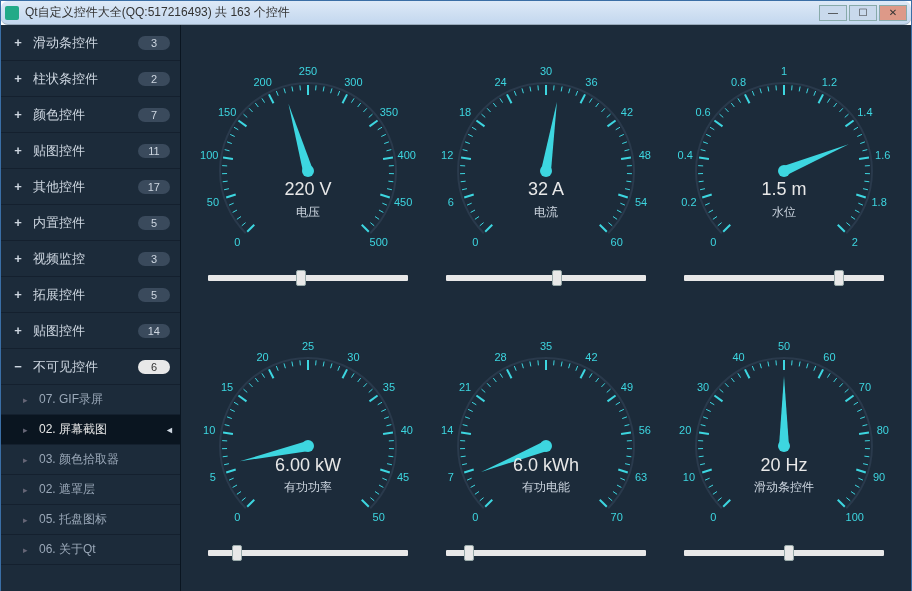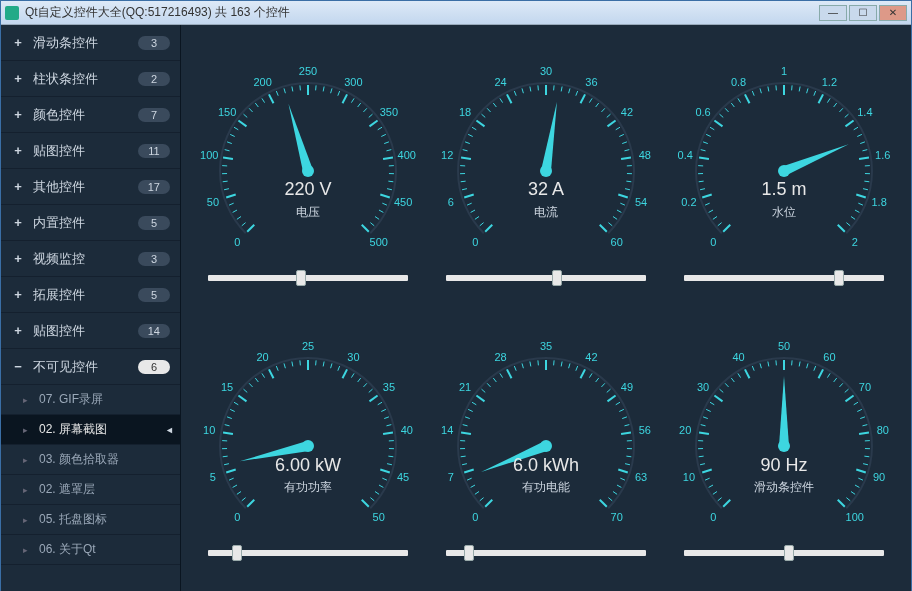--- a/index.html
+++ b/index.html
@@ -1,19 +1,19 @@
 <!DOCTYPE html>
 <html><head>
 <meta charset="utf-8">
 <style>
 * { margin: 0; padding: 0; box-sizing: border-box; font-family: "Microsoft YaHei", sans-serif; }
 body { background: #d4e4f0; width: 912px; height: 591px; overflow: hidden; }
 
 .window { width: 912px; height: 591px; border: 1px solid #3a6ea5; background: #fff; }
-.titlebar { height: 24px; background: linear-gradient(#dde9f7, #c3d7ee); display: flex; align-items: center; padding: 0 4px; font-size: 12px; color: #333; border-bottom: 1px solid #9ab; }
+.titlebar { height: 24px; background: linear-gradient(#dde9f7, #c3d7ee); display: flex; align-items: center; padding: 0 4px; font-size: 12px; color: #333; border-bottom: 1px solid #9ab; border-radius: 7px; }
 .titlebar-icon { width: 14px; height: 14px; background: #2a8; margin-right: 6px; border-radius: 2px; }
 .titlebar-text { flex: 1; }
 .winbtns { display: flex; gap: 2px; }
 .winbtn { width: 28px; height: 16px; background: #c9d9ec; border: 1px solid #8aa; font-size: 10px; text-align: center; line-height: 14px; color: #333; cursor: pointer; }
 .winbtn.close { background: #d98; }
 
 .content { display: flex; height: calc(591px - 24px); background: #1c2b3a; }
 
 .sidebar { width: 180px; background: #1c2b3a; overflow-y: auto; border-right: 1px solid #0a1520; }
 .cat { display: flex; align-items: center; height: 36px; padding: 0 10px; color: #cdd6e0; font-size: 13px; border-bottom: 1px solid #14202e; cursor: pointer; }
@@ -570,21 +570,21 @@
               <text x="205.10565162951536" y="144.90169943749473" text-anchor="middle">90</text>
               <line x1="188.9268978088224" y1="144.1547185945911" x2="184.3381246804025" y2="142.16897914141717" stroke="#3dd6e0" stroke-width="1"></line>
               <line x1="185.36237448377224" y1="151.43081597274755" x2="180.98084108355295" y2="149.02204760223896" stroke="#3dd6e0" stroke-width="1"></line>
               <line x1="181.12892938761235" y1="158.33917049528316" x2="176.99352651623957" y2="155.52875360602252" stroke="#3dd6e0" stroke-width="1"></line>
               <line x1="176.26413887871786" y1="164.81846311838734" x2="172.4115726648389" y2="161.63134316964388" stroke="#3dd6e0" stroke-width="1"></line>
               <line x1="170.81118318204315" y1="170.811183182043" x2="163.74011537017768" y2="163.74011537017753" stroke="#3dd6e0" stroke-width="2"></line>
               <text x="180.71067811865484" y="184.71067811865467" text-anchor="middle">100</text>
               <polygon points="109.99999999999999,40 115,110 105,110" fill="#3dd6e0"></polygon>
               <circle cx="110" cy="110" r="6" fill="#3dd6e0"></circle>
             </svg>
-      <div class="gauge-value">90 Hz</div>
+      <div class="gauge-value">20 Hz</div>
       <div class="gauge-label">滑动条控件</div>
     </div>
     <div class="slider-track">
       <div class="slider-handle" style="left:50%"></div>
     </div>
         </div>
       </div>
   </div>
 </div>
 

